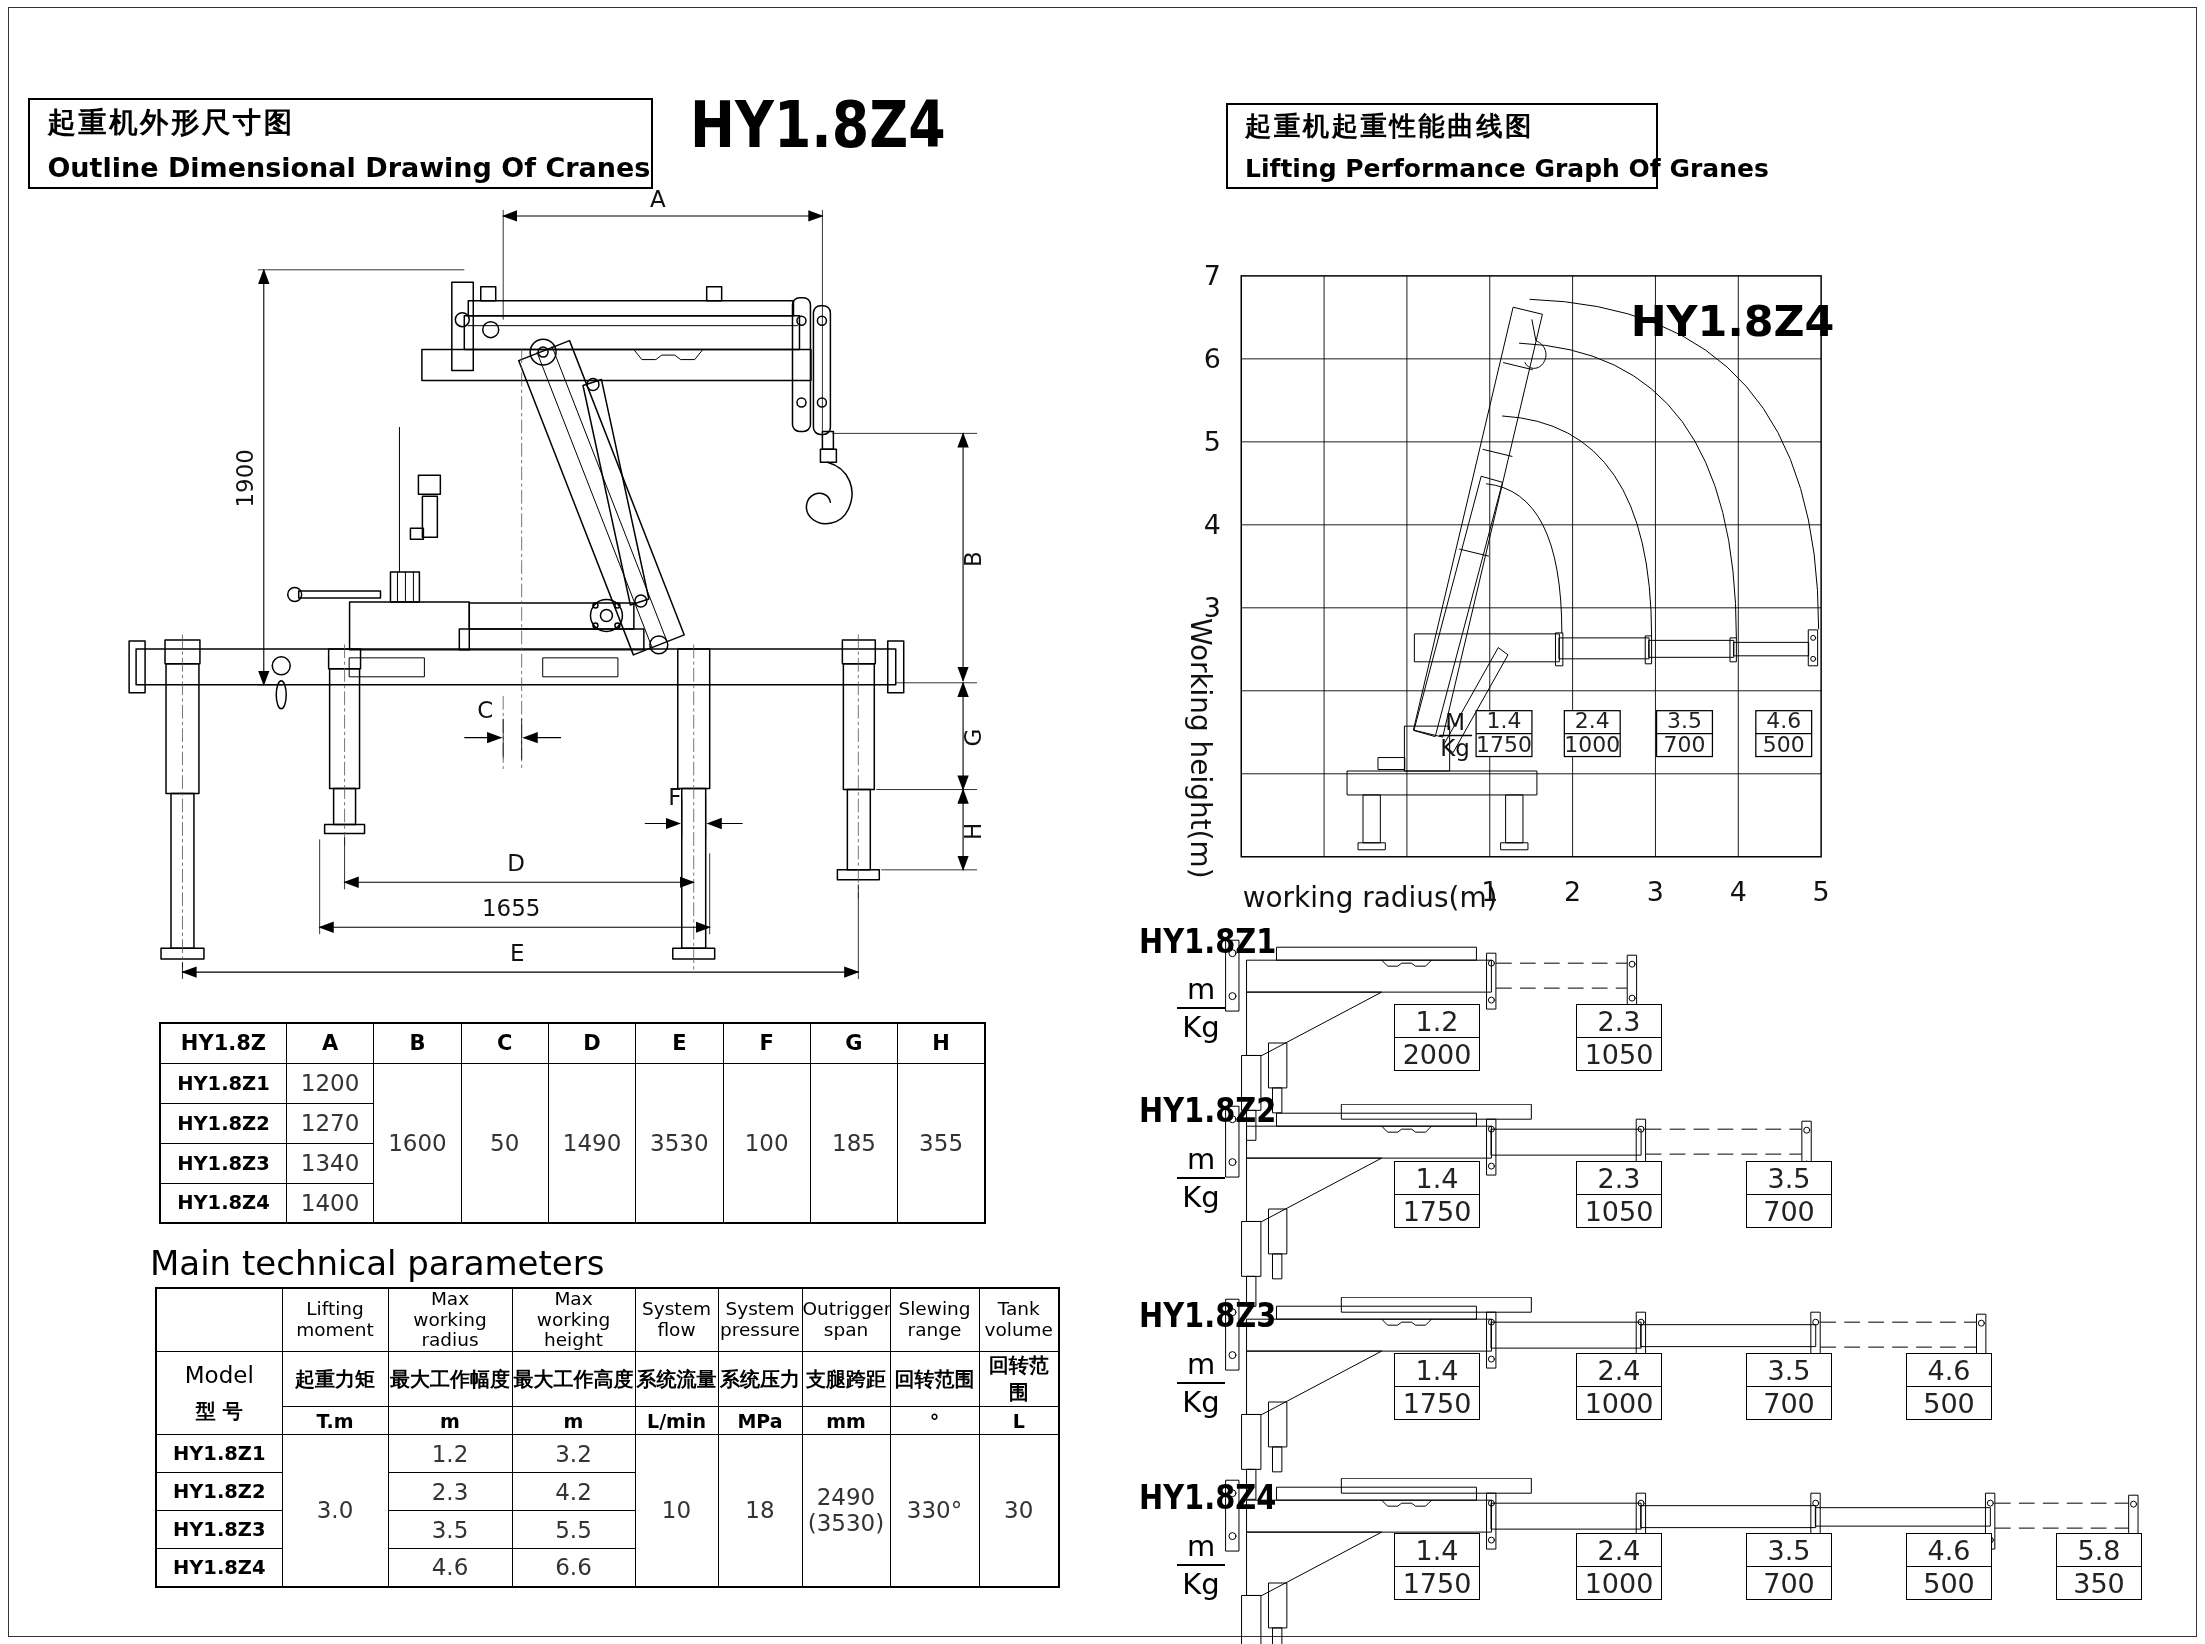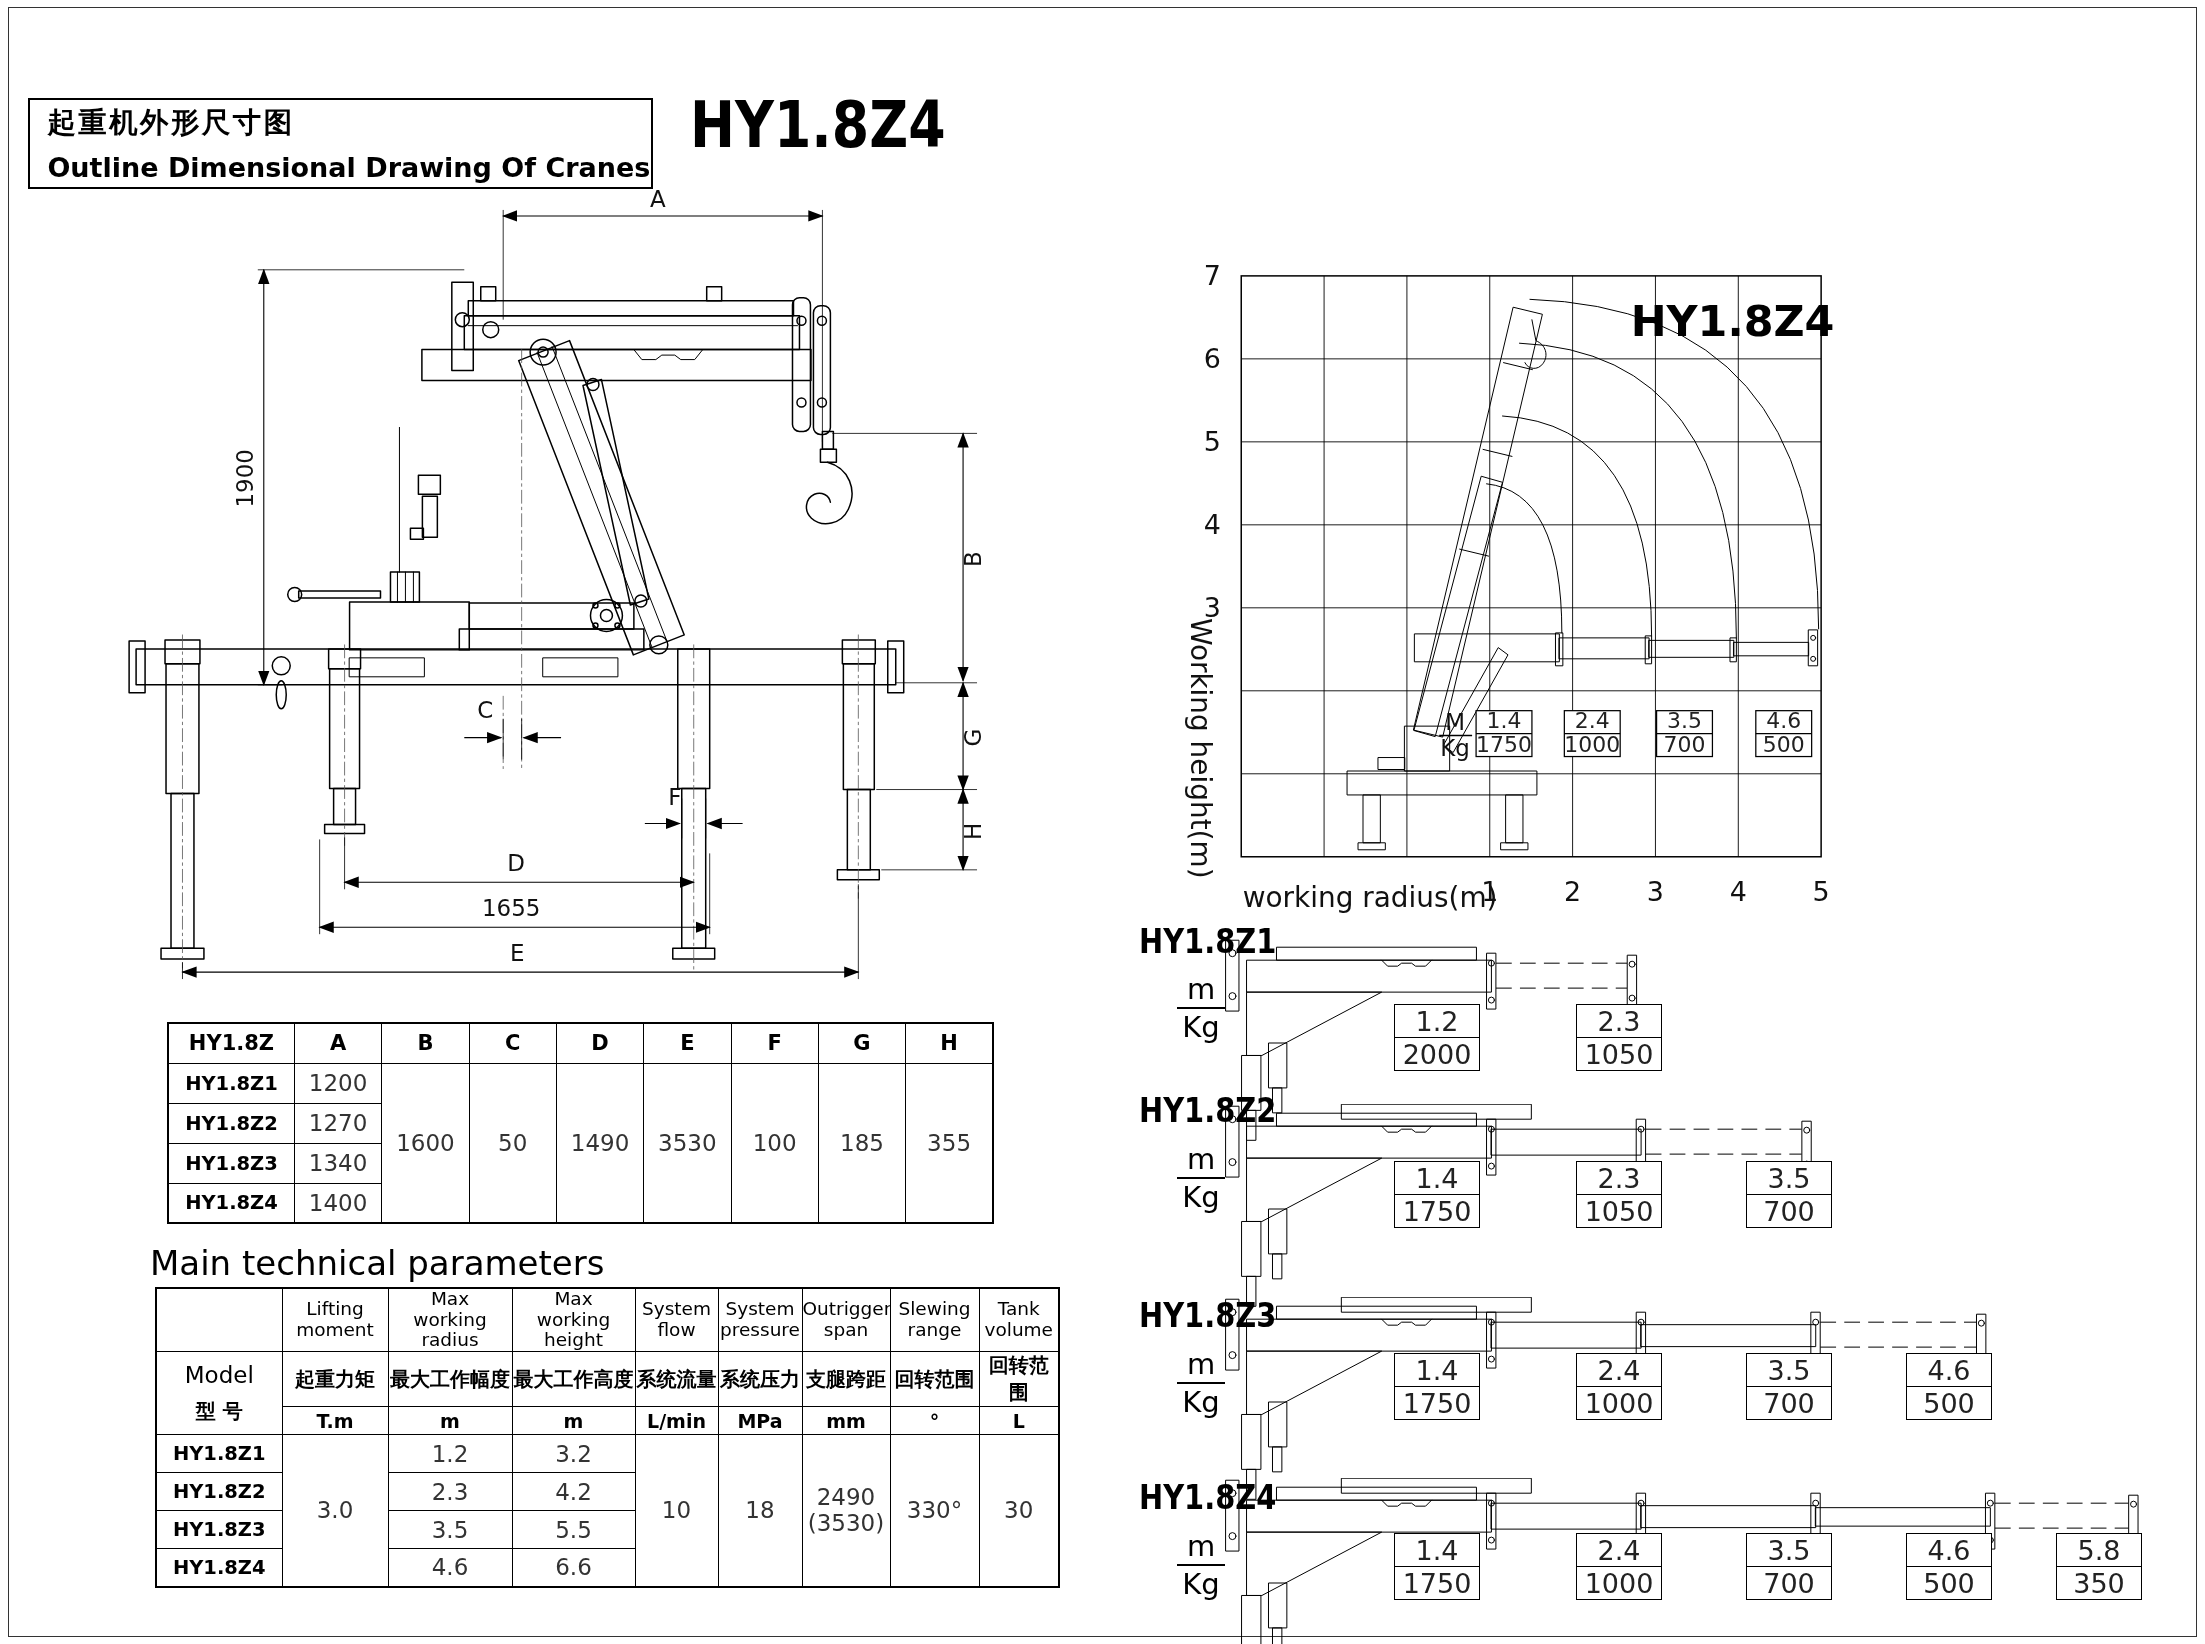--- a/index.html
+++ b/index.html
@@ -62,20 +62,24 @@
 <body>
 
 <div class="page">
   <div class="frame"></div>
 
   <div class="title-box" id="box-left">
     <div class="tb-zh">起重机外形尺寸图</div>
     <div class="tb-en">Outline Dimensional Drawing Of Cranes</div>
   </div>
   <div class="main-title">HY1.8Z4</div>
+  <div class="title-box" id="box-right">
+    <div class="tb-zh">起重机起重性能曲线图</div>
+    <div class="tb-en">Lifting Performance Graph Of Granes</div>
+  </div>
 
   <svg class="abs" id="outline-svg" style="left:90px;top:190px" width="988" height="818" viewBox="180 380 1980 1640">
     <defs>
       <marker id="ar" viewBox="0 0 10 10" refX="9.2" refY="5" markerWidth="14" markerHeight="14" orient="auto-start-reverse">
         <path d="M0,1.3 L10,5 L0,8.7 z" fill="#000"></path>
       </marker>
     </defs>
 
     <g class="draw">
 
@@ -297,21 +301,21 @@
         <rect x="3519" y="1424" width="112" height="92" fill="#fff" stroke="#000" stroke-width="2.5"></rect>
         <line x1="3519" y1="1470" x2="3631" y2="1470" stroke="#000" stroke-width="2.5"></line>
         <text x="3575" y="1458" text-anchor="middle" class="lnum">4.6</text>
         <text x="3575" y="1506" text-anchor="middle" class="lnum">500</text>
       </g>
     <text class="gtitle" x="3268" y="672">HY1.8Z4</text>
     <text class="alabel" x="2490" y="1818">working radius(m)</text>
     <text class="alabel" transform="translate(2386,1238) rotate(90)">Working height(m)</text>
   </svg>
 
-  <div class="abs" id="dim-table" style="left:167px;top:1022px">
+  <div class="abs" id="dim-table" style="left:159px;top:1022px">
       <table class="dtab" style="width:827px">
         <colgroup>
           <col style="width:126px">
           <col style="width:87px">
           <col style="width:87px">
           <col style="width:87px">
           <col style="width:87px">
           <col style="width:87px">
           <col style="width:87px">
           <col style="width:87px">

